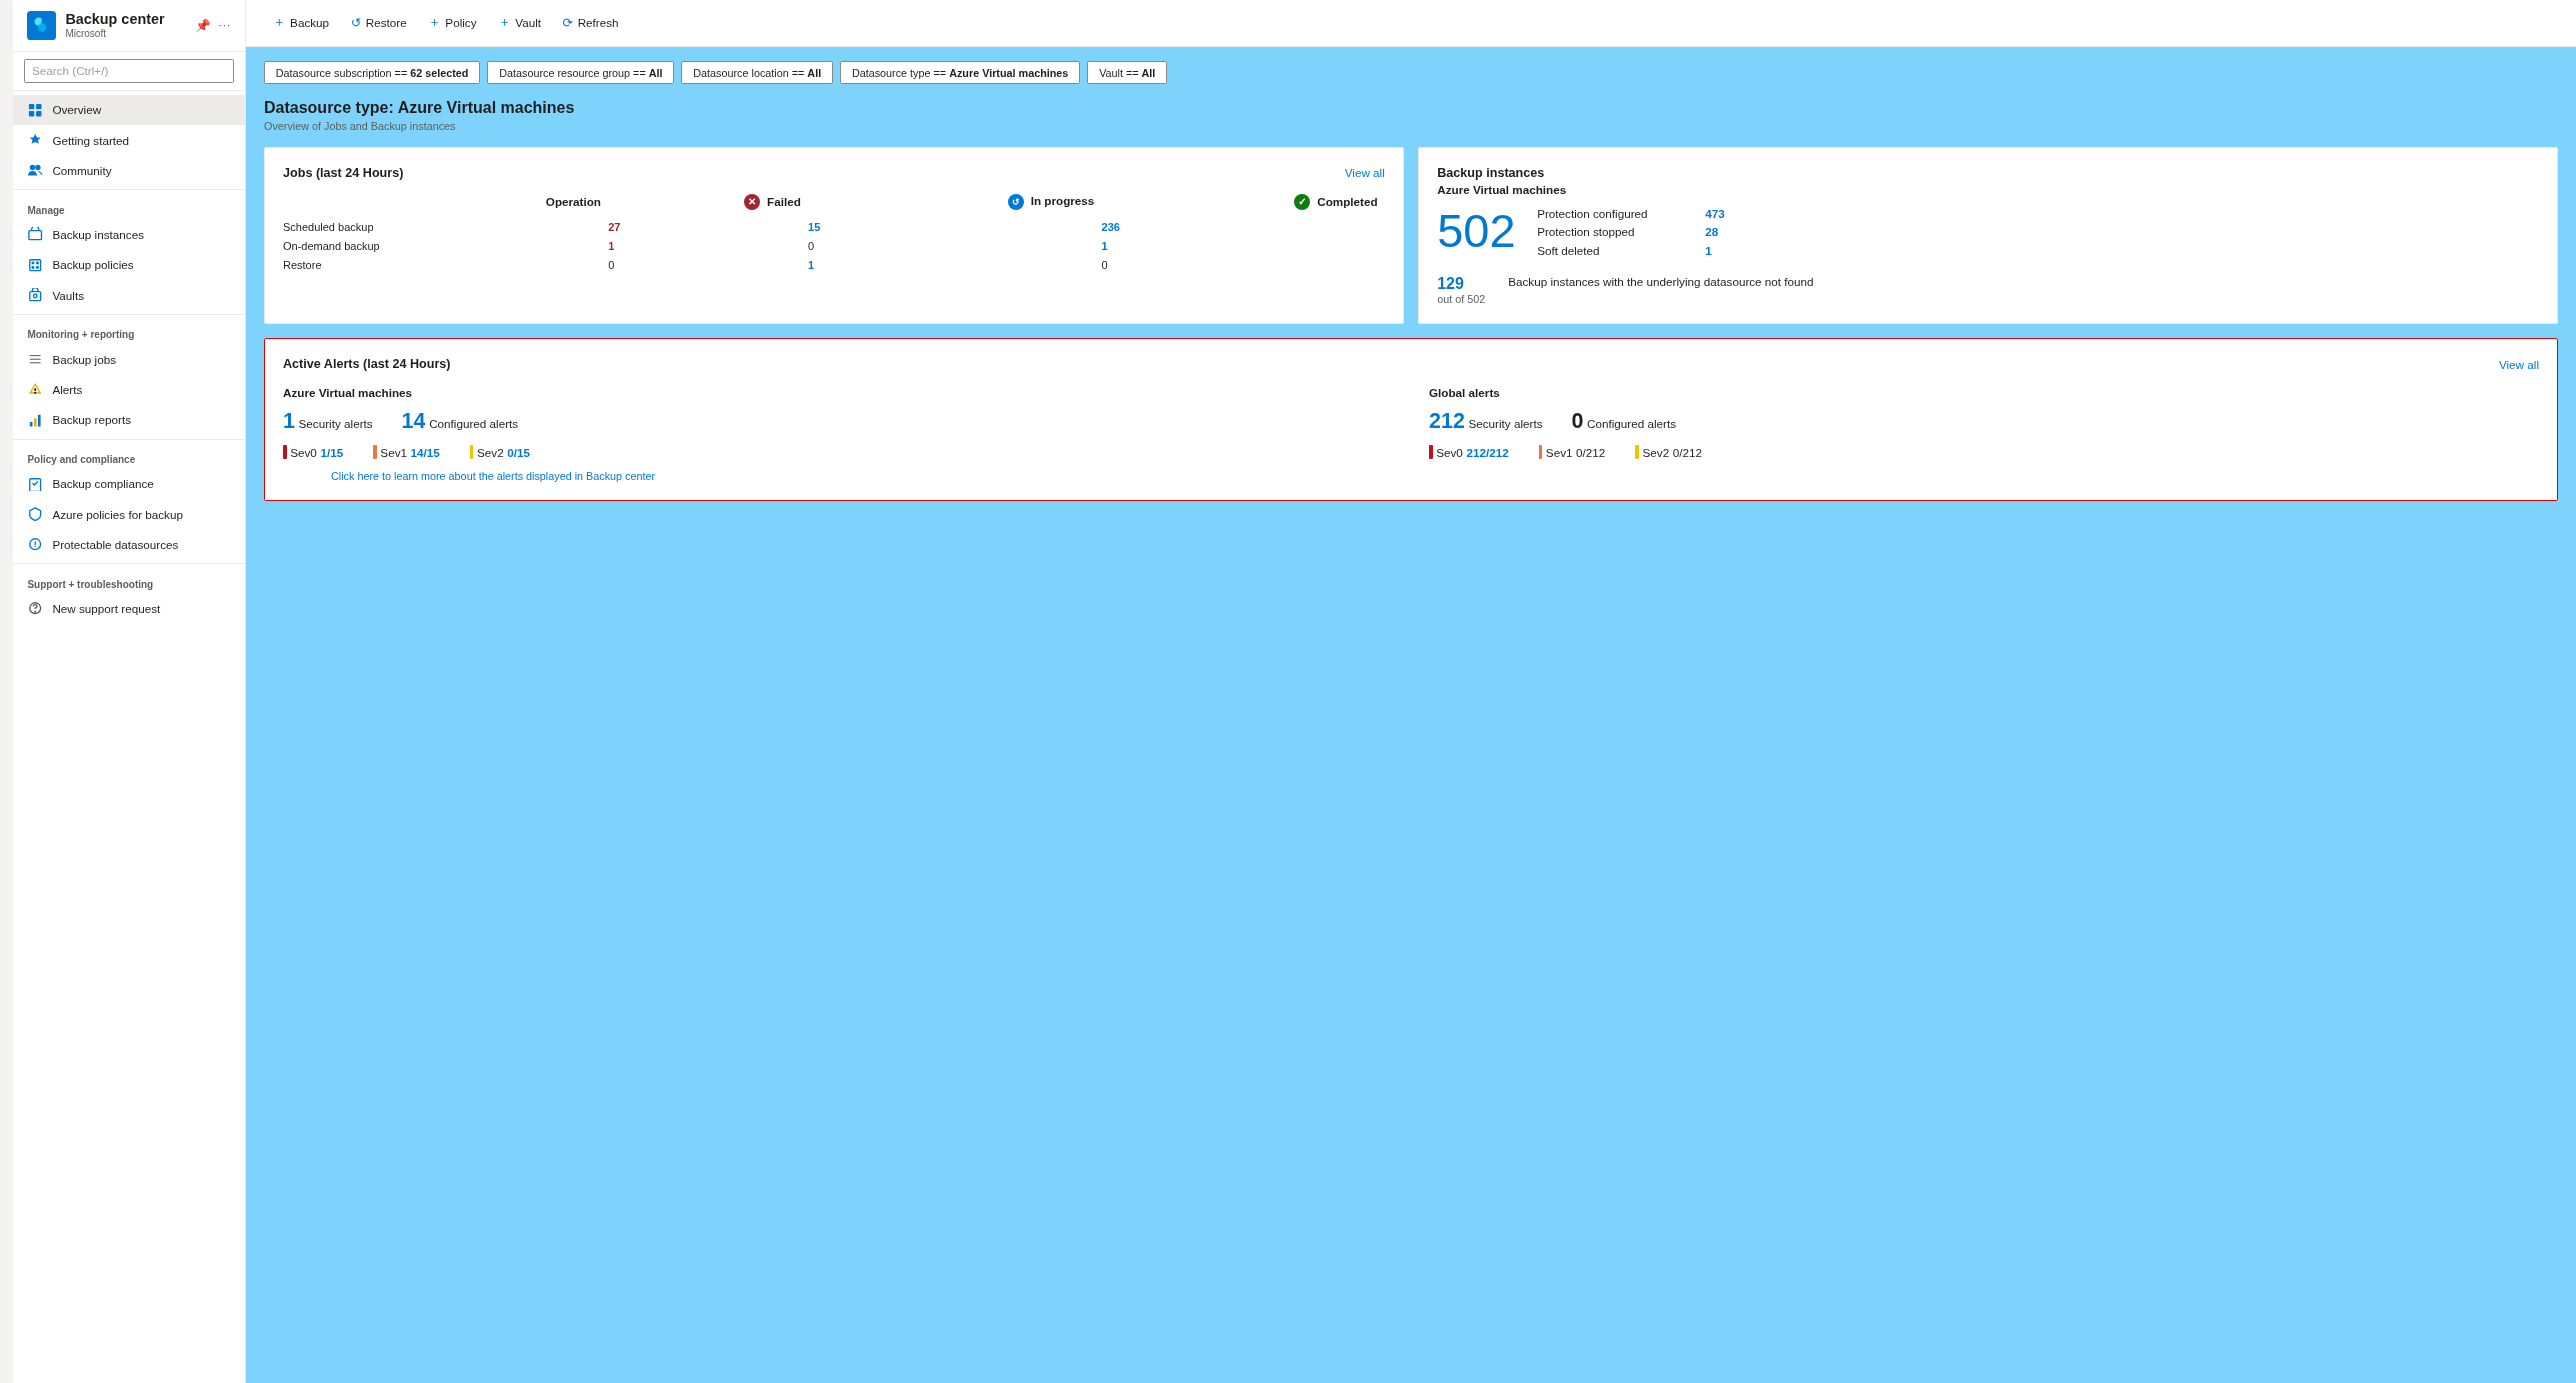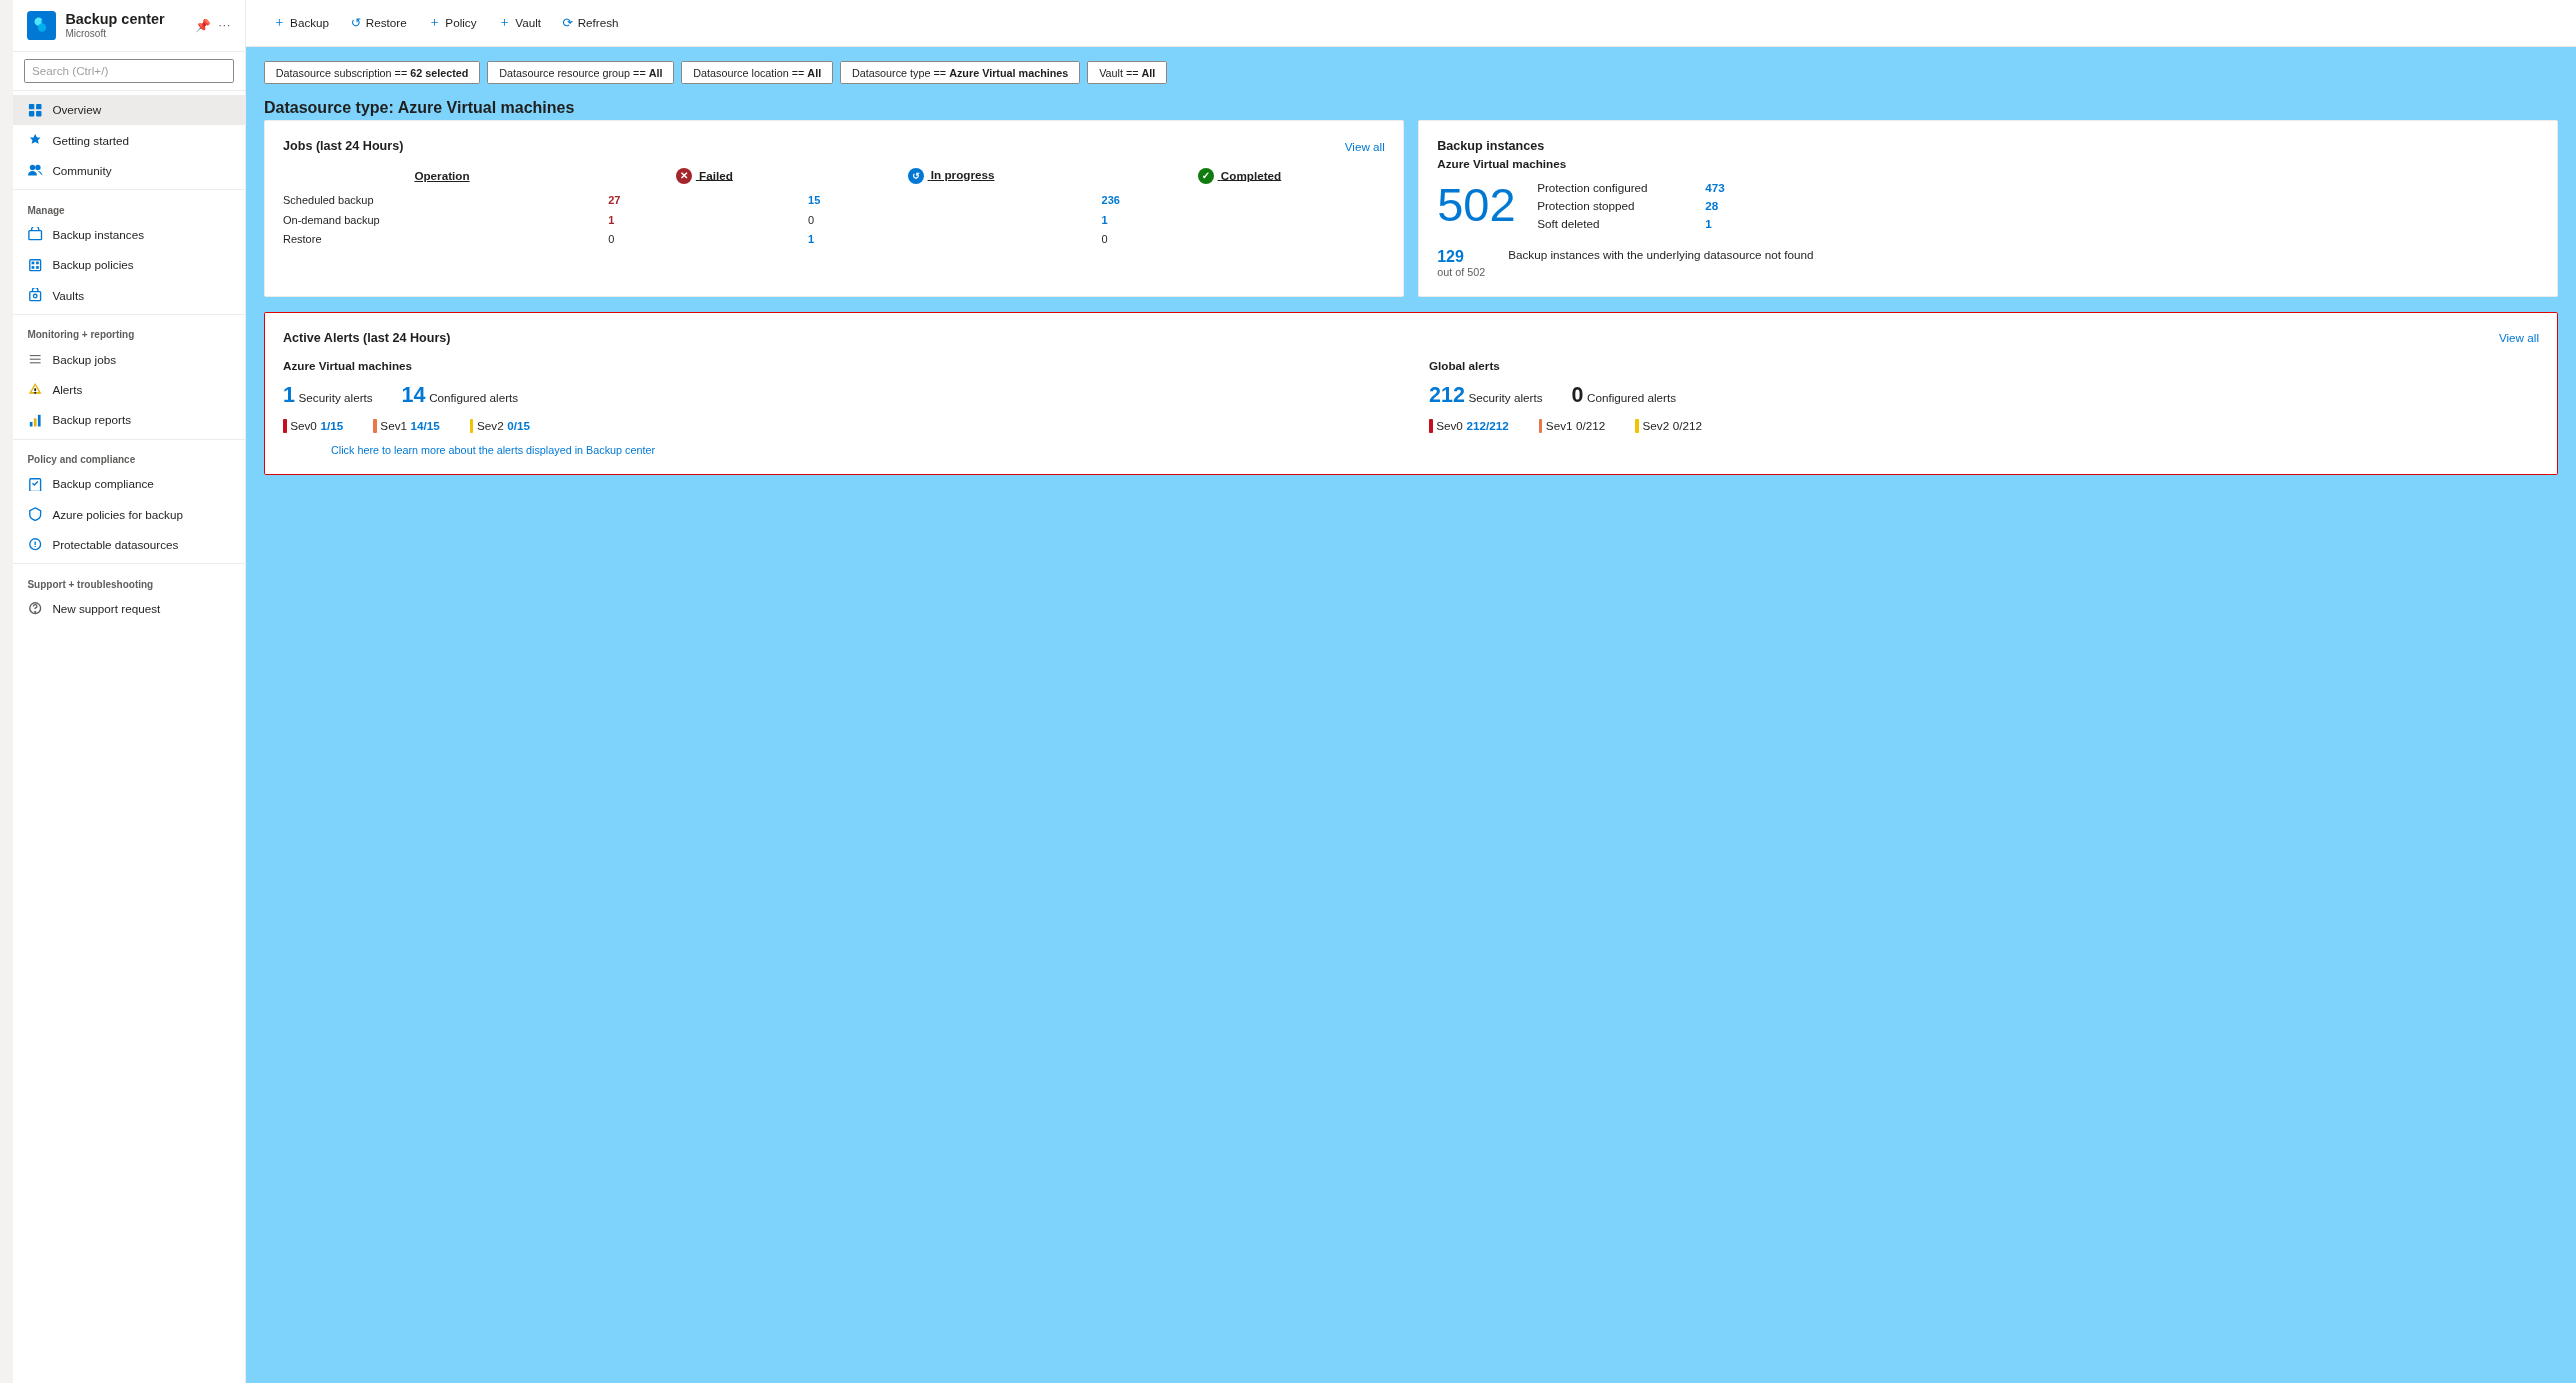--- a/index.html
+++ b/index.html
@@ -45,21 +45,21 @@
     .cards-row { display: flex; gap: 14.4px; margin-bottom: 14.4px; }
     .card { background: #fff; border: 0.9px solid #edebe9; border-radius: 1.8px; padding: 18px; }
     .card-jobs { flex: 1; }
     .card-backup { flex: 1; }
 
     .card-title { font-size: 12.6px; font-weight: 600; color: #201f1e; margin-bottom: 3.6px; display: flex; justify-content: space-between; align-items: center; }
     .view-all-link { font-size: 11.7px; color: #0078d4; cursor: pointer; font-weight: 400; text-decoration: none; }
 
     
     .jobs-table { width: 100%; border-collapse: collapse; margin-top: 10.8px; }
-    .jobs-table th { text-align: center; font-weight: 600; font-size: 11.7px; padding: 3.6px 7.2px 7.2px 0; color: #201f1e; text-decoration: underline; }
+    .jobs-table th { text-align: right; font-weight: 600; font-size: 11.7px; padding: 3.6px 7.2px 7.2px 0; color: #201f1e; }
     .jobs-table td { padding: 3.6px 7.2px 3.6px 0; font-size: 11px; color: #201f1e; vertical-align: middle; }
     .jobs-table .col-failed { color: #a4262c; font-weight: 600; }
     .jobs-table .col-inprogress { color: #0078d4; font-weight: 600; }
     .jobs-table .col-completed { color: #0078d4; font-weight: 600; }
     .status-icon { display: inline-flex; align-items: center; justify-content: center; width: 16px; height: 16px; border-radius: 50%; margin-right: 3.6px; font-size: 10px; font-weight: 700; }
     .status-failed { background: #a4262c; color: #fff; }
     .status-inprogress { background: #0078d4; color: #fff; font-size: 9px; }
     .status-completed { background: #107c10; color: #fff; }
 
     
@@ -324,20 +324,21 @@
       </div>
       <div class="filter-chip">
         <span>Datasource type == </span><strong>Azure Virtual machines</strong>
       </div>
       <div class="filter-chip">
         <span>Vault == </span><strong>All</strong>
       </div>
     </div>
 
     <h1 class="page-title">Datasource type: Azure Virtual machines</h1>
+    <p class="page-subtitle">Overview of Jobs and Backup instances</p>
 
     <div class="cards-row">
 
       <div class="card card-jobs">
         <div class="card-title">
           <span>Jobs (last 24 Hours)</span>
           <a class="view-all-link">View all</a>
         </div>
         <table class="jobs-table">
           <thead>

